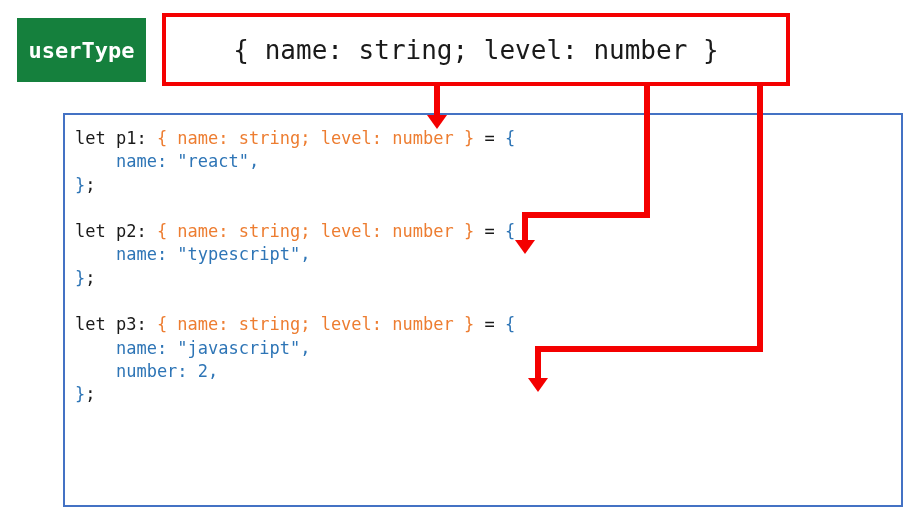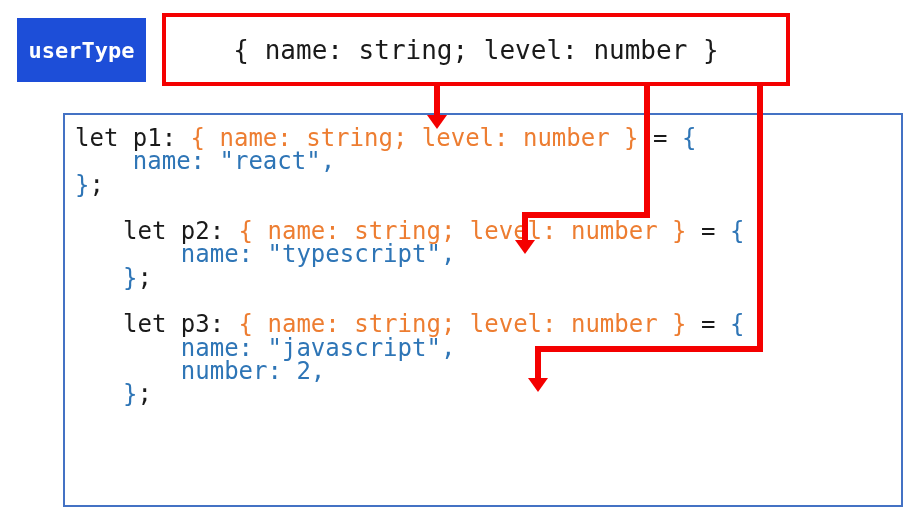--- a/index.html
+++ b/index.html
@@ -11,21 +11,21 @@
     background: #ffffff;
     overflow: hidden;
     font-family: "DejaVu Sans Mono", "Liberation Mono", monospace;
   }
 
   
   .badge {
     position: absolute;
     left: 17px; top: 18px;
     width: 129px; height: 64px;
-    background: #1d4ed8;
+    background: #15803d;
     color: #ffffff;
     display: flex; align-items: center; justify-content: center;
     font-size: 22px; font-weight: bold;
     letter-spacing: 0px;
   }
 
   
   .type-box {
     position: absolute;
     left: 162px; top: 13px;
@@ -39,25 +39,25 @@
   }
 
   
   .code-box {
     position: absolute;
     left: 63px; top: 113px;
     width: 840px; height: 394px;
     background: #ffffff;
     border: 2px solid #4472C4;
     padding: 12px 0 0 10px;
-    font-size: 24px;
+    font-size: 17px;
     line-height: 23.3px;
     z-index: 1;
   }
-  .code-block + .code-block { margin-top: 23.3px; margin-left: 48px; }
+  .code-block + .code-block { margin-top: 23.3px; }
   .code-line { height: 23.3px; white-space: pre; }
   .code-line span { white-space: pre; }
   .tk-dark   { color: #1A1A1A; }
   .tk-orange { color: #ED7D31; }
   .tk-blue   { color: #2E75B6; }
 
   
   .arrow-seg { position: absolute; background: #F40000; z-index: 2; }
   .arrow-head {
     position: absolute;

